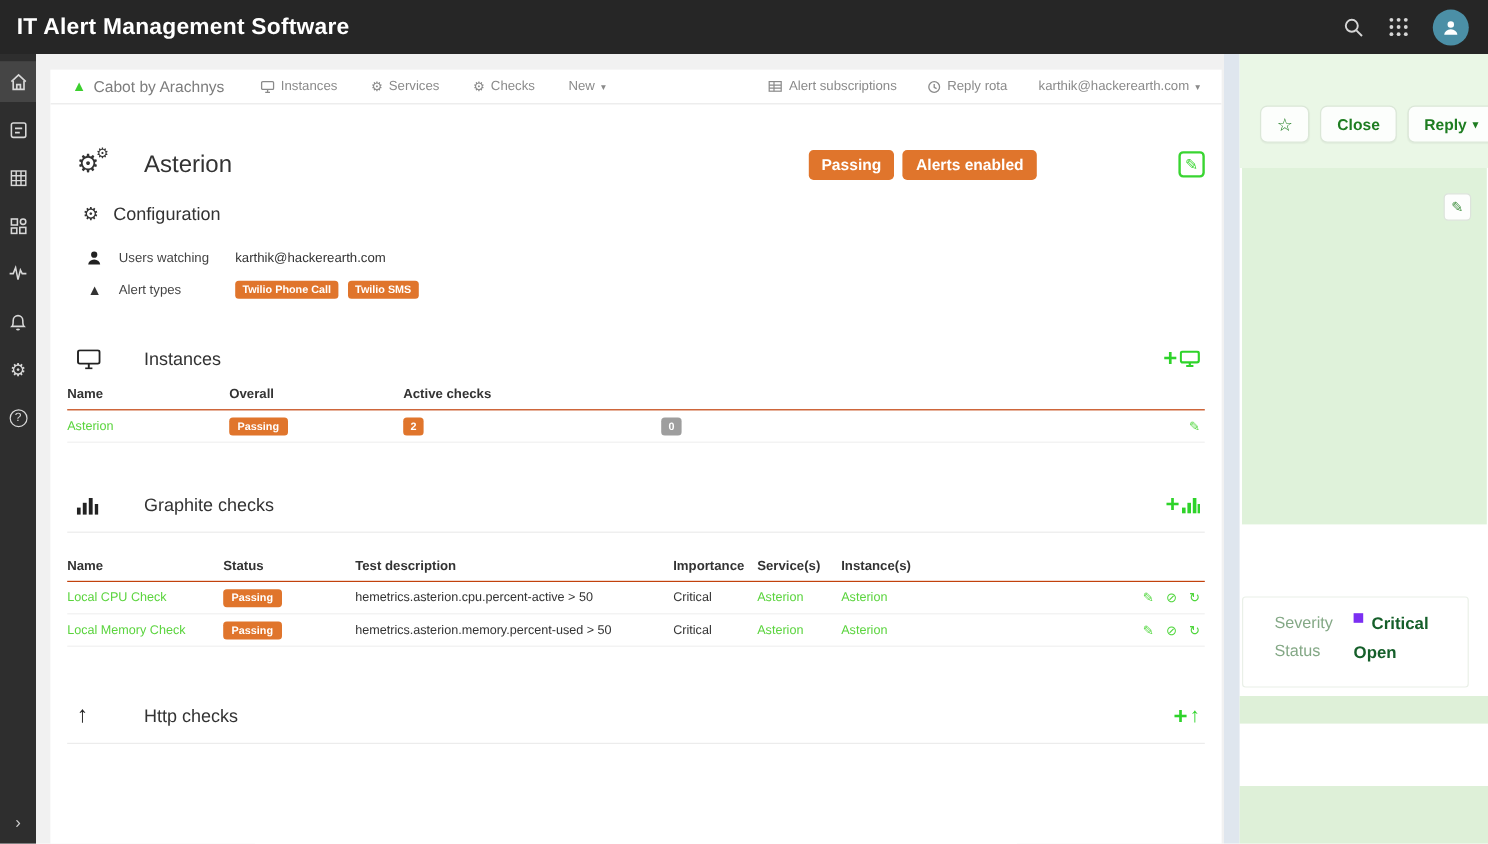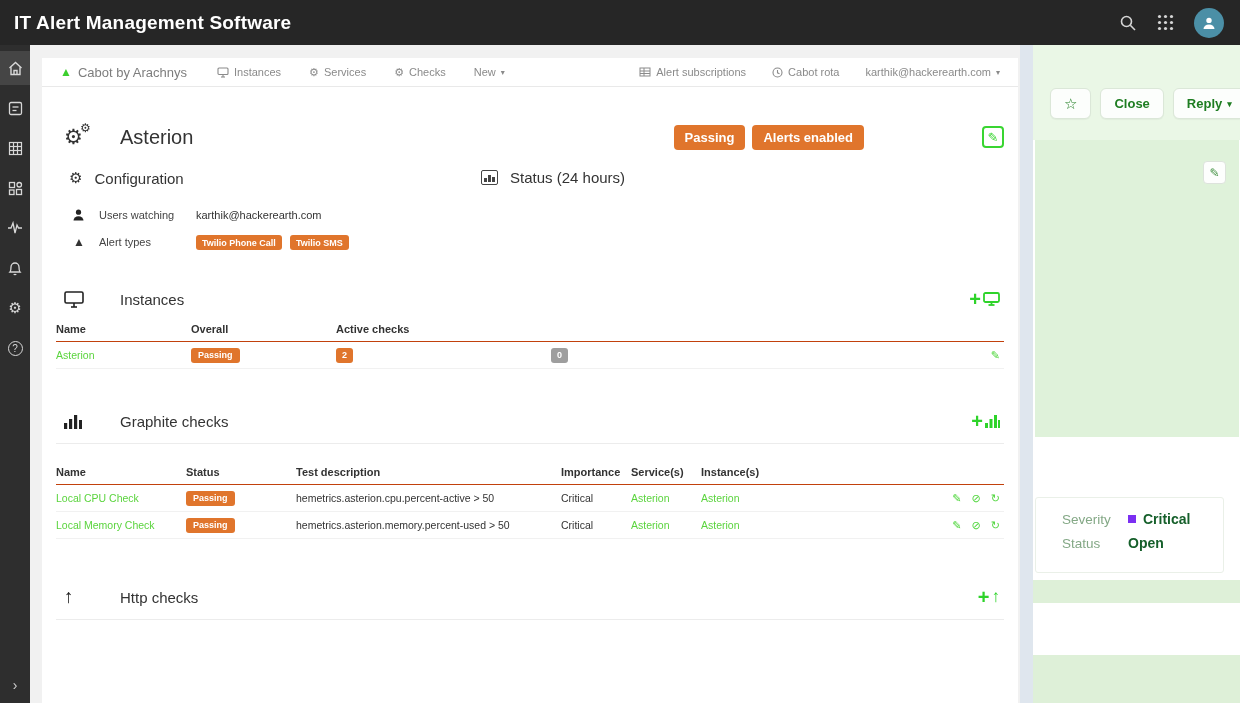--- a/index.html
+++ b/index.html
@@ -118,21 +118,21 @@
           font-weight:bold; font-size:13px; height:31px; display:flex; align-items:center;
           justify-content:center; padding:0 13px; cursor:pointer; box-shadow:0 1px 1px rgba(0,0,0,.04); }
   .gbtn .star { font-size:15px; font-weight:normal; }
   .gbtn .caret2 { font-size:9px; margin-left:5px; color:#1e7d21; }
   .rcard { position:absolute; left:15px; right:1px; top:95px; height:297px; background:#dff2da; }
   .pencil-btn { position:absolute; top:21px; right:13px; width:23px; height:23px; background:#fdfefd;
                 border:1px solid #dde3dc; border-radius:4px; color:#3f8f3f; font-size:12px;
                 display:flex; align-items:center; justify-content:center; cursor:pointer; }
   .sev-card { position:absolute; left:15px; right:16px; top:452px; height:76px; background:#fff;
               border:1px solid #eaf0e8; border-radius:3px; padding:13px 0 0 26px; }
-  .sev-row { display:flex; align-items:center; font-size:13.5px; margin-bottom:8px; }
+  .sev-row { display:flex; font-size:13.5px; margin-bottom:8px; }
   .sev-label { width:66px; color:#84a886; }
   .sev-sq { width:8px; height:8px; background:#7b2ff2; display:inline-block; margin-right:7px; }
   .sev-val { color:#155f2a; font-weight:bold; font-size:14px; }
   .rstrip { position:absolute; left:13px; right:0; top:535px; height:23px; background:#def0d8; }
   .rbottom { position:absolute; left:13px; right:0; top:610px; bottom:0; background:#def0d8; }
 
   svg { display:block; }
 </style>
 </head>
 <body>
@@ -258,21 +258,21 @@
               <line x1="1" y1="6.5" x2="11" y2="6.5"></line>
               <line x1="5" y1="1" x2="5" y2="9"></line>
           </svg>
           <span>Alert subscriptions</span>
         </span>
         <span class="cnav-item" style="margin-right:0;">
           <svg width="11" height="11" viewBox="0 0 11 11" fill="none" stroke="#8a8a8a" stroke-width="1.1">
             <circle cx="5.5" cy="5.5" r="4.5"></circle>
               <polyline points="5.5,3 5.5,5.8 7.5,6.8"></polyline>
           </svg>
-          <span>Cabot rota</span>
+          <span>Reply rota</span>
         </span>
         <span class="cnav-item" style="margin-right:0;">
           <span>karthik@hackerearth.com</span>
           <span class="caret">▾</span>
         </span>
       </span>
     </div>
 
     <div class="content">
 
@@ -312,28 +312,20 @@
               <span class="cfg-label">Alert types</span>
               <span>
                 <span class="badge-sm">Twilio Phone Call</span>
                 <span class="badge-sm">Twilio SMS</span>
               </span>
             </div>
           </div>
         </div>
 
         <div class="col-right">
-          <div class="status-head">
-            <span class="chart-ic">
-              <i style="height:4px;"></i>
-                <i style="height:7px;"></i>
-                <i style="height:5px;"></i>
-            </span>
-            <span>Status (24 hours)</span>
-          </div>
         </div>
       </div>
 
       <div class="sect" style="margin-top:26px;">
         <span class="icon-col">
           <svg width="20" height="17" viewBox="0 0 20 17" fill="none" stroke="#222" stroke-width="1.6">
             <rect x="1" y="1" width="18" height="11" rx="1.5"></rect>
               <line x1="7" y1="16" x2="13" y2="16"></line>
               <line x1="10" y1="12" x2="10" y2="16"></line>
           </svg>

